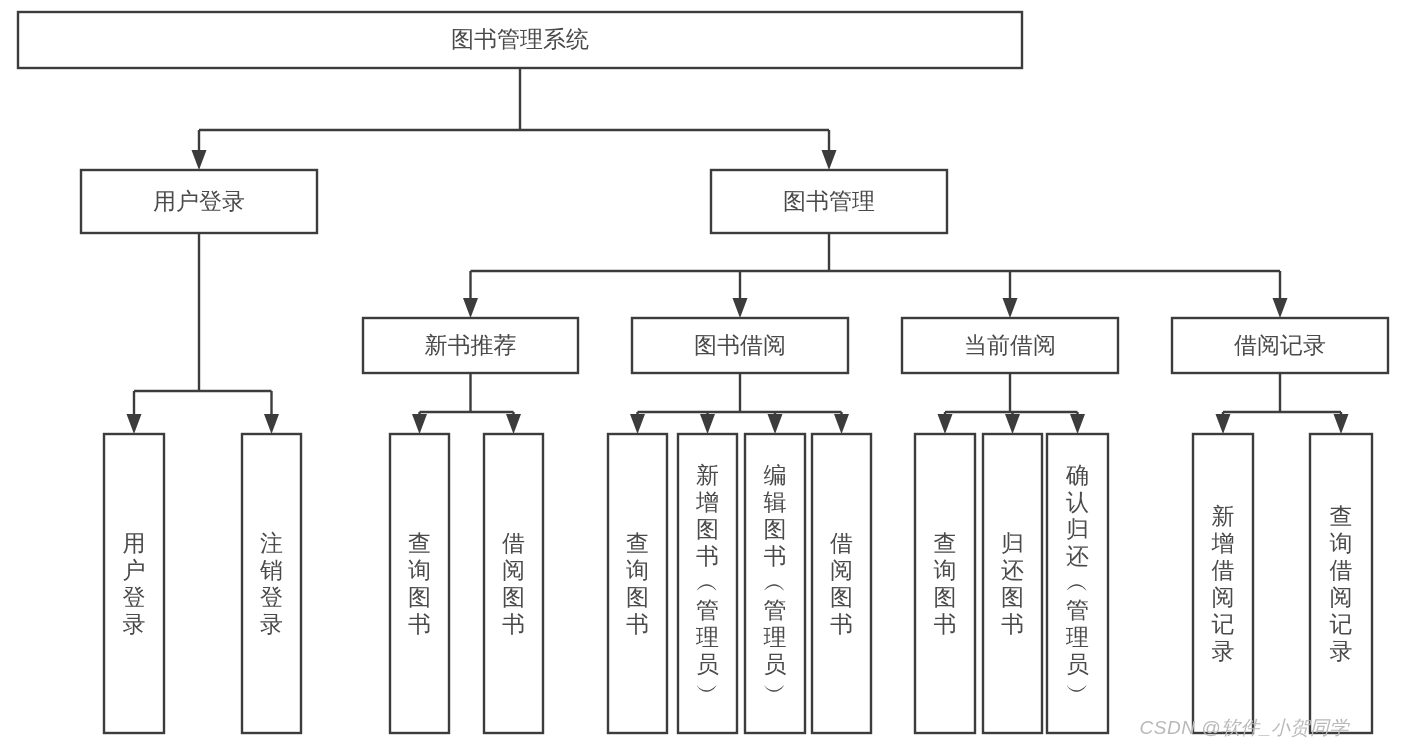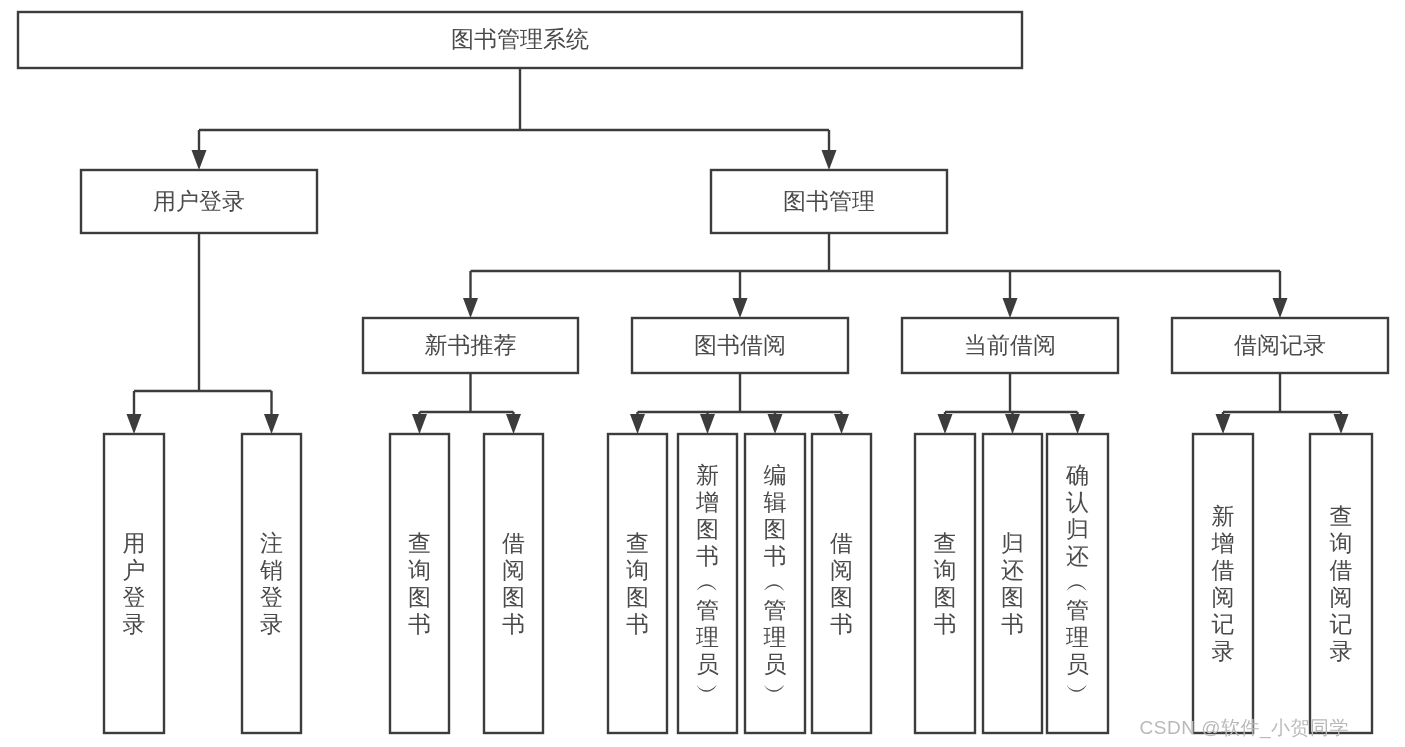--- a/index.html
+++ b/index.html
@@ -55,20 +55,21 @@
   .watermark {
     position: absolute;
     right: 8px;
     bottom: 6px;
     font-family: "Liberation Sans", "DejaVu Sans", sans-serif;
     font-size: 19px;
     color: #b9b9b9;
     white-space: nowrap;
     letter-spacing: 0.5px;
     pointer-events: none;
+    font-style: italic;
   }
 </style>
 </head>
 <body>
 
 <div id="chart-root">
   <svg class="flow" viewBox="0 0 1405 747">
     <g id="connectors-layer">
         <line x1="520" y1="68" x2="520" y2="130" class="connector"></line>
         <line x1="199" y1="130" x2="829" y2="130" class="connector"></line>

